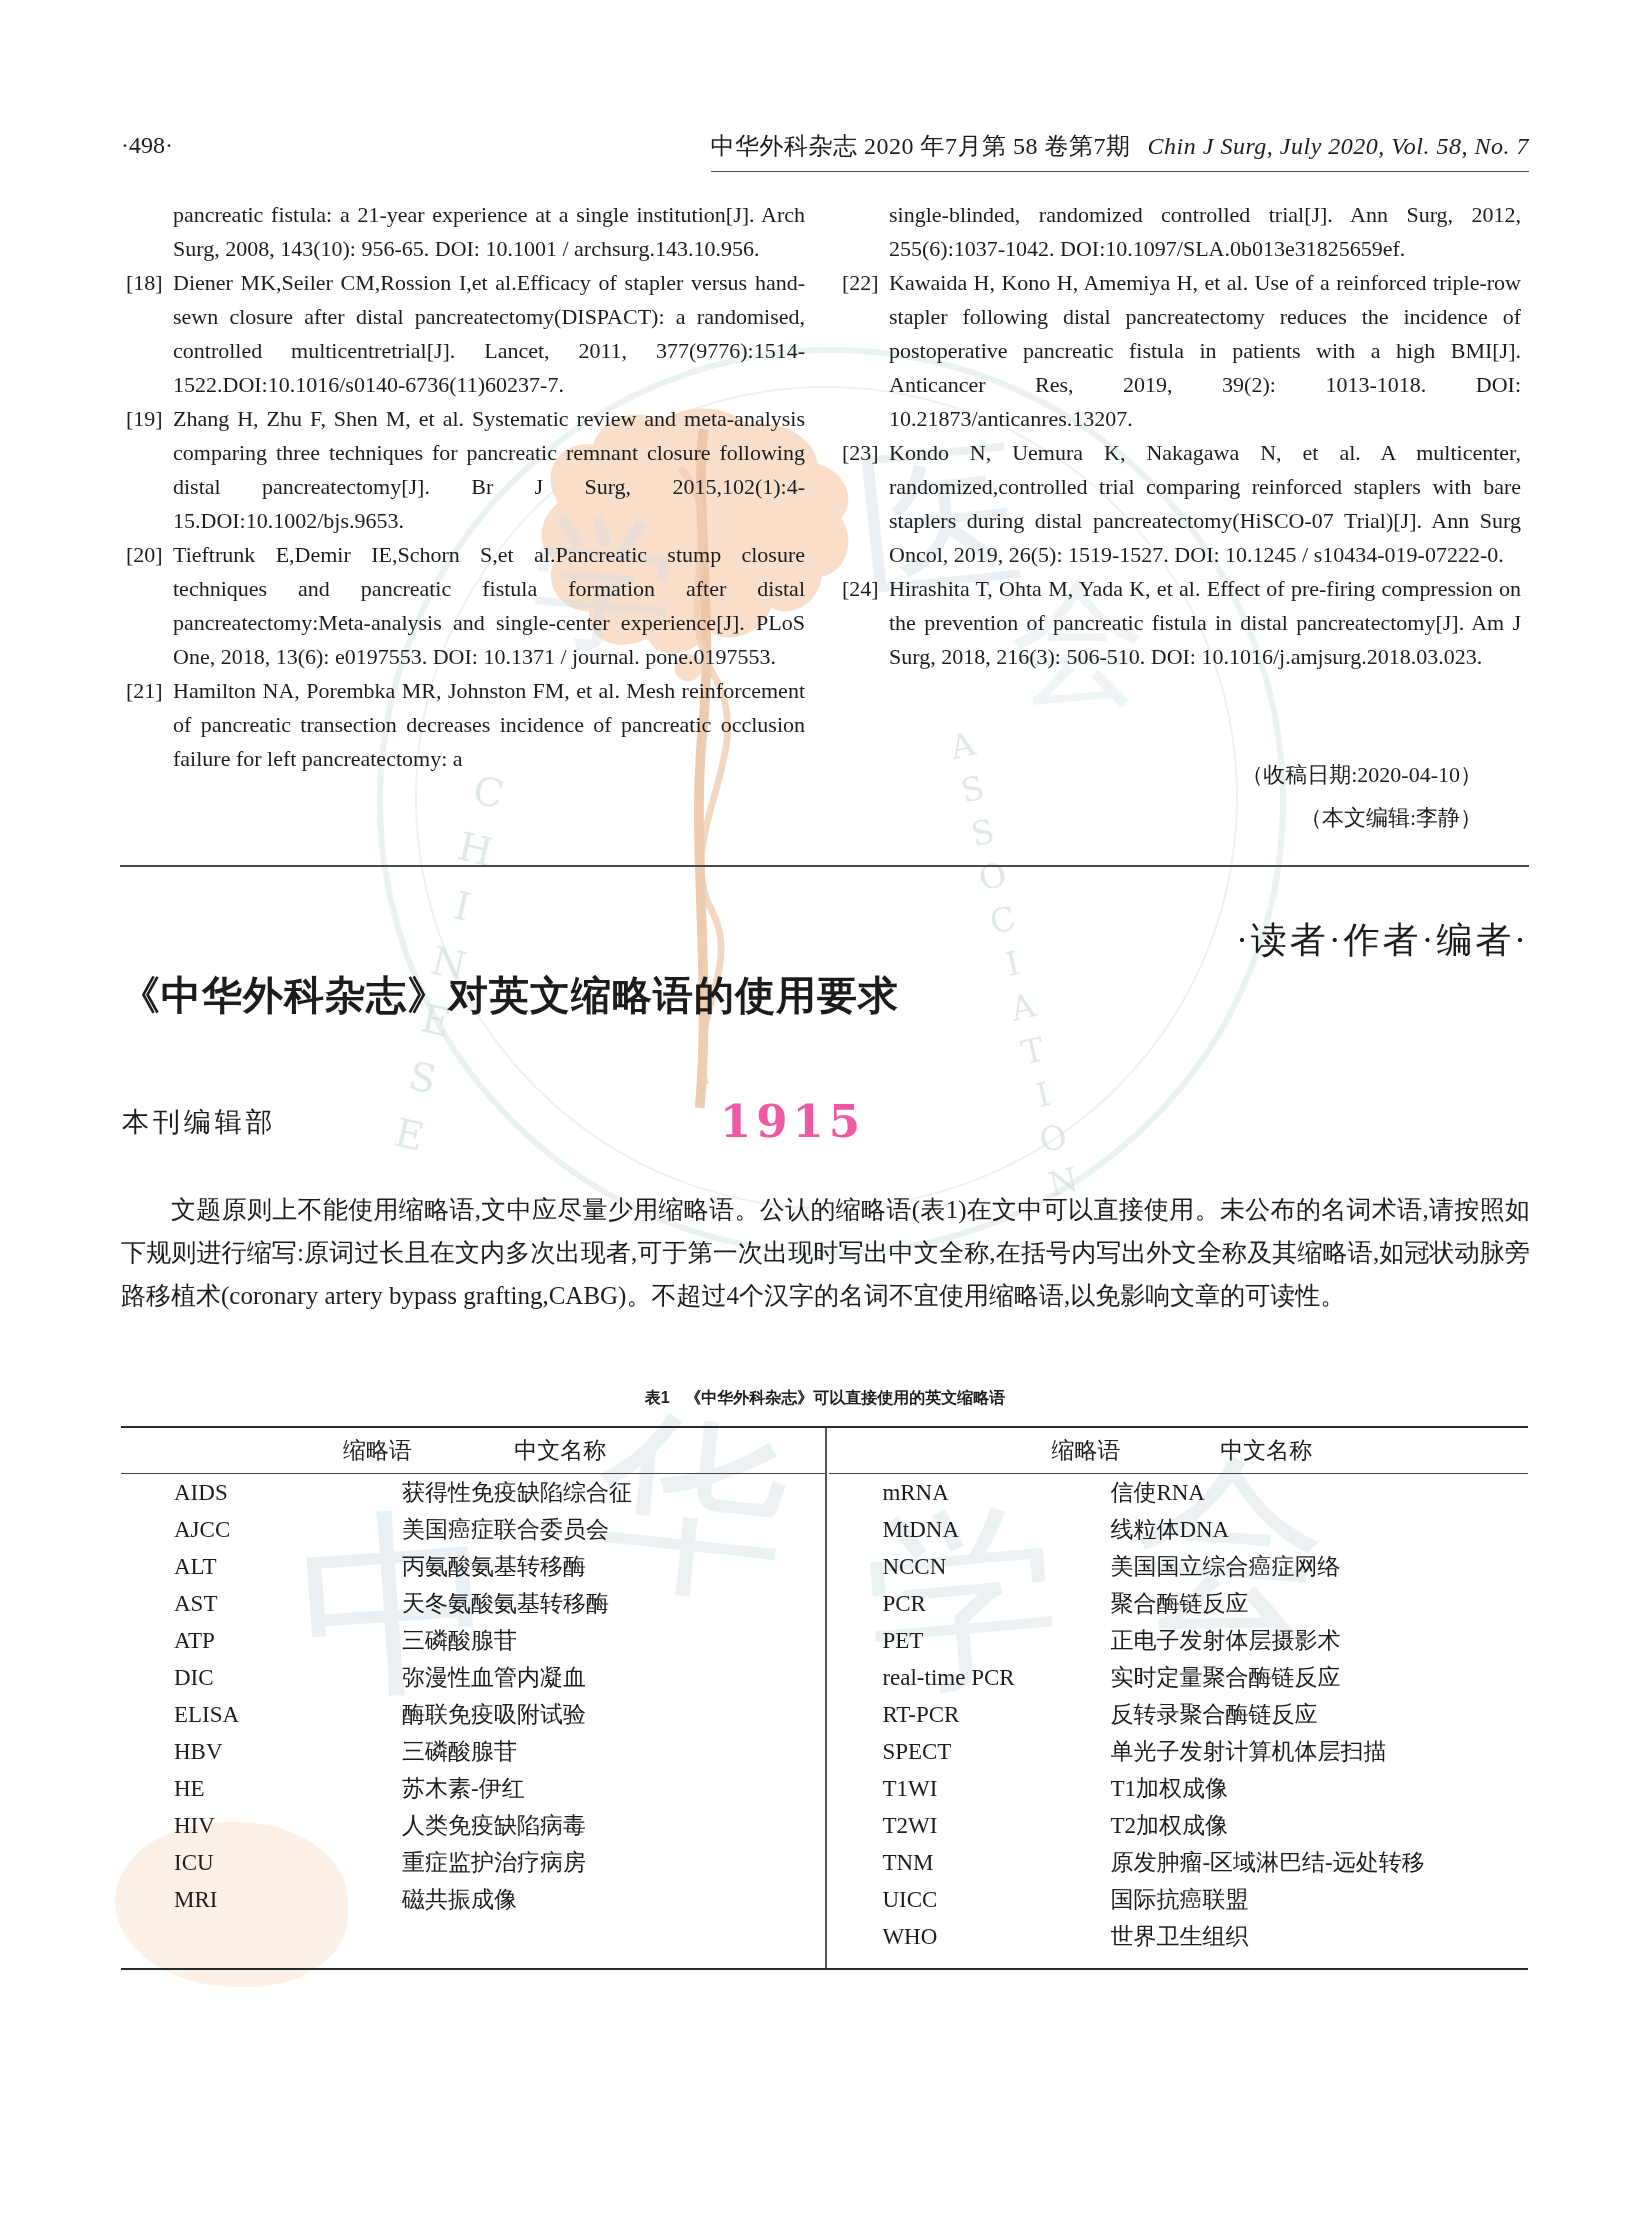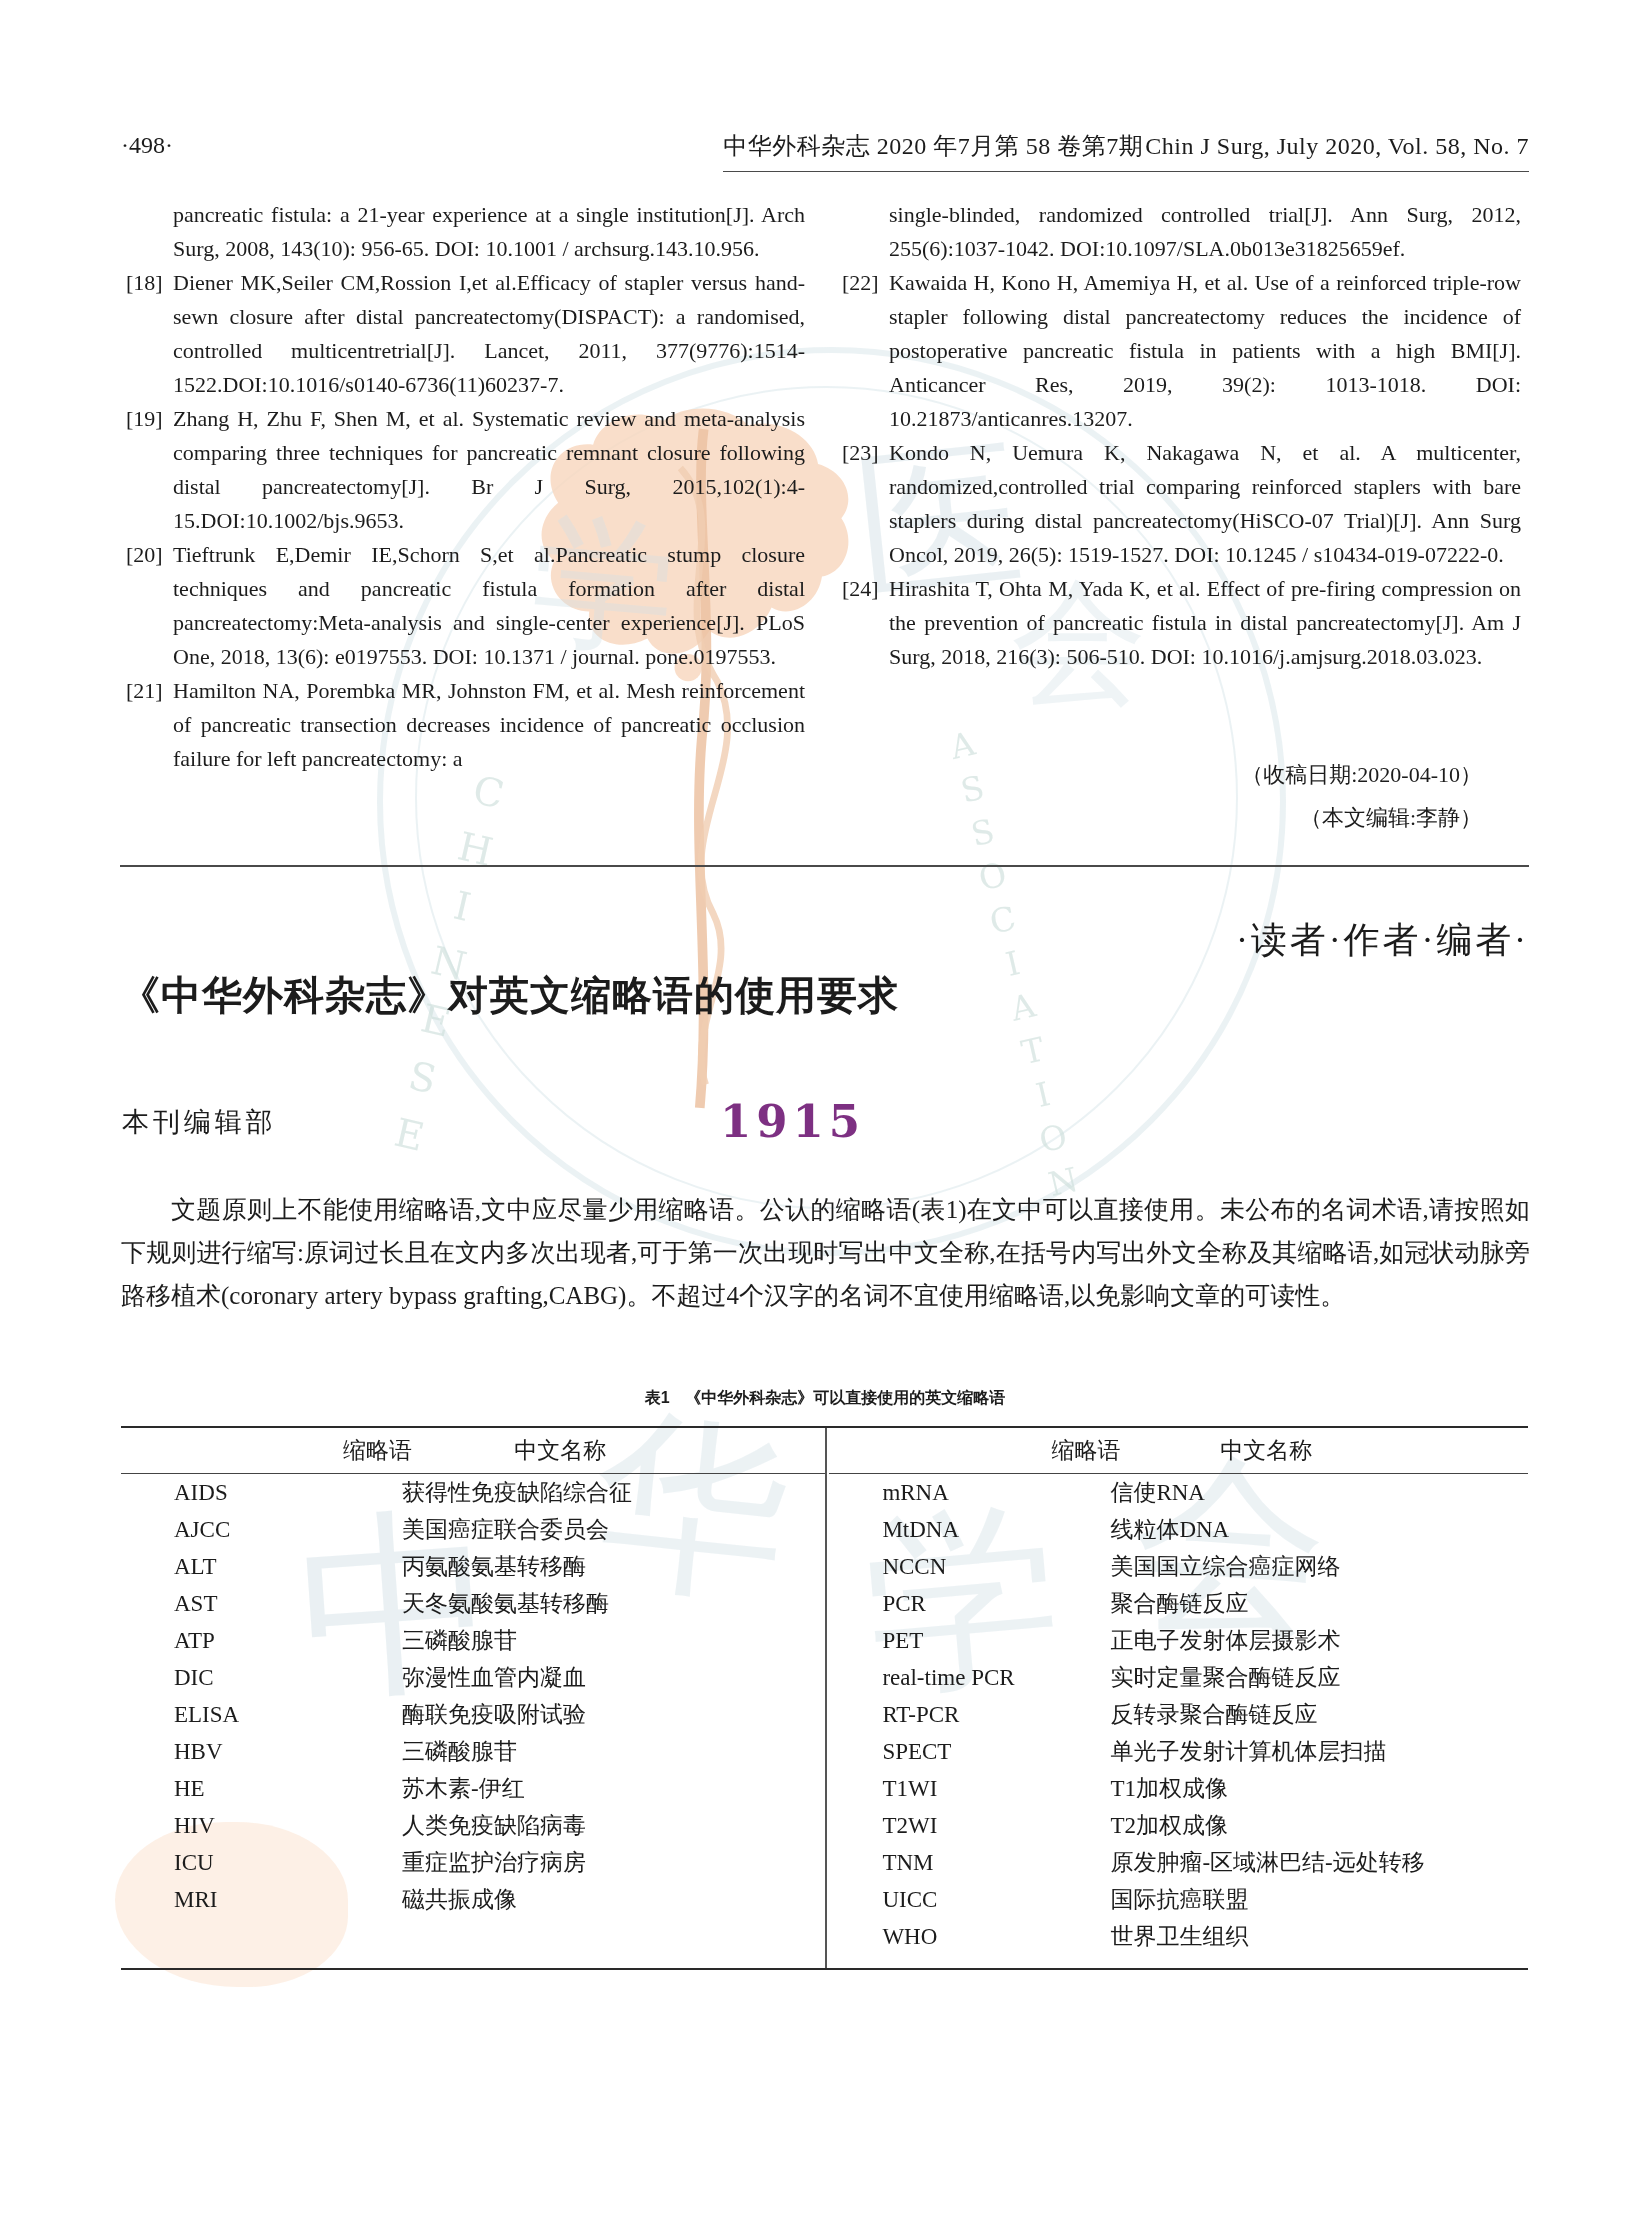--- a/index.html
+++ b/index.html
@@ -10,28 +10,28 @@
   }
   
   .wm{position:absolute; inset:0; z-index:0; pointer-events:none;}
   .ring{position:absolute; border-radius:50%;}
   .ring.outer{left:377px; top:347px; width:897px; height:897px; border:6.8px solid #e9f1f3; opacity:.9;}
   .ring.inner{left:415px; top:386px; width:819px; height:819px; border:2.9px solid #e9f1f3; opacity:.9;}
   .wm-cjk{position:absolute; font-family:"DejaVu Serif",serif; color:#d2e0e6; opacity:.45; line-height:1;}
   .wm-arc{position:absolute; writing-mode:vertical-rl; text-orientation:upright;
     font-family:"DejaVu Serif",serif; color:#cfe0dc; font-size:39px; letter-spacing:13.6px; opacity:.65;}
   .wm-1915{position:absolute; left:720px; top:1095px; font-size:45px; font-weight:bold;
-    color:#701a75; letter-spacing:4.9px; opacity:.9; font-family:"DejaVu Serif",serif;}
+    color:#ec4899; letter-spacing:4.9px; opacity:.9; font-family:"DejaVu Serif",serif;}
   .wm-blob{position:absolute; left:115px; top:1822px; width:233px; height:165px;
     background:#fbe3d2; border-radius:50% 50% 45% 55%; opacity:.55;}
   
   .page-num{position:absolute; left:121px; top:132px; font-size:24px; z-index:2;}
   .journal-line{position:absolute; right:121px; top:130px; z-index:2; font-size:24px;
     padding-bottom:8.7px; border-bottom:1.9px solid #4a4a4a; letter-spacing:0.5px;}
-  .journal-line .en{margin-left:2px;}
+  .journal-line .en{margin-left:17px;font-style:italic;}
   
   .refs{position:absolute; top:198px; z-index:2; width:679px; font-size:22px; line-height:34px;}
   .refs.left{left:126px;}
   .refs.right{left:842px;}
   .ref-item{position:relative; padding-left:47px; text-align:justify;}
   .ref-item .ref-num{position:absolute; left:0; top:0;}
   .ref-tail{margin-top:15.5px; text-align:right; font-size:22px; line-height:43px; padding-right:39px;}
   
   .divider{position:absolute; left:120px; top:865px; width:1409px; height:1.9px; background:#4a4a4a; z-index:2;}
   .category{position:absolute; right:121px; top:916px; z-index:2; font-size:36px; letter-spacing:2.9px;}

